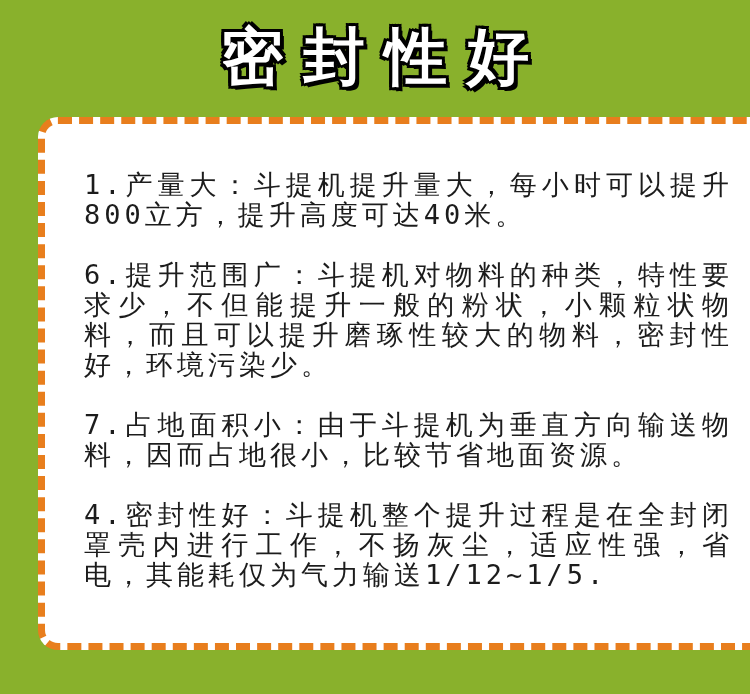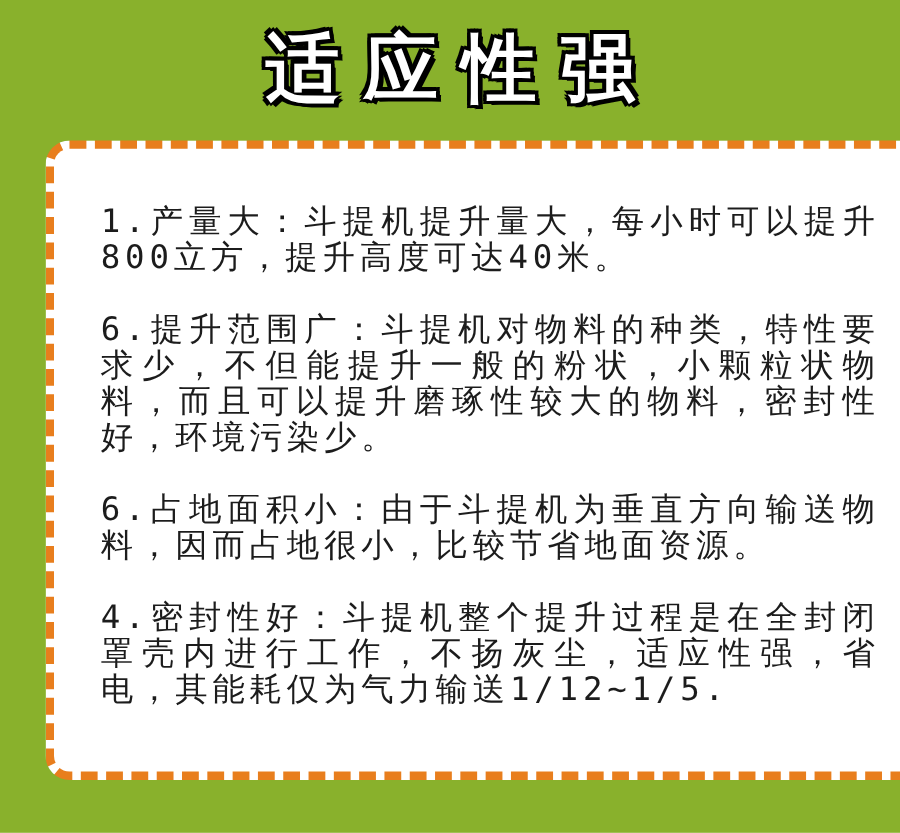--- a/index.html
+++ b/index.html
@@ -55,21 +55,21 @@
     line-height: 30px;
     letter-spacing: 4px;
     text-align: justify;
     color: var(--body-text, #1C1C1C);
   }
 </style>
 </head>
 <body>
 
 <div>
-  <h1 class="title">适应性强</h1>
+  <h1 class="title">密封性好</h1>
 
   <div class="panel">
     <p class="para">1.产量大：斗提机提升量大，每小时可以提升800立方，提升高度可达40米。</p>
     <p class="para">6.提升范围广：斗提机对物料的种类，特性要求少，不但能提升一般的粉状，小颗粒状物料，而且可以提升磨琢性较大的物料，密封性好，环境污染少。</p>
-    <p class="para">6.占地面积小：由于斗提机为垂直方向输送物料，因而占地很小，比较节省地面资源。</p>
+    <p class="para">7.占地面积小：由于斗提机为垂直方向输送物料，因而占地很小，比较节省地面资源。</p>
     <p class="para">4.密封性好：斗提机整个提升过程是在全封闭罩壳内进行工作，不扬灰尘，适应性强，省电，其能耗仅为气力输送1/12~1/5.</p>
   </div>
 </div>
 
 </body></html>

